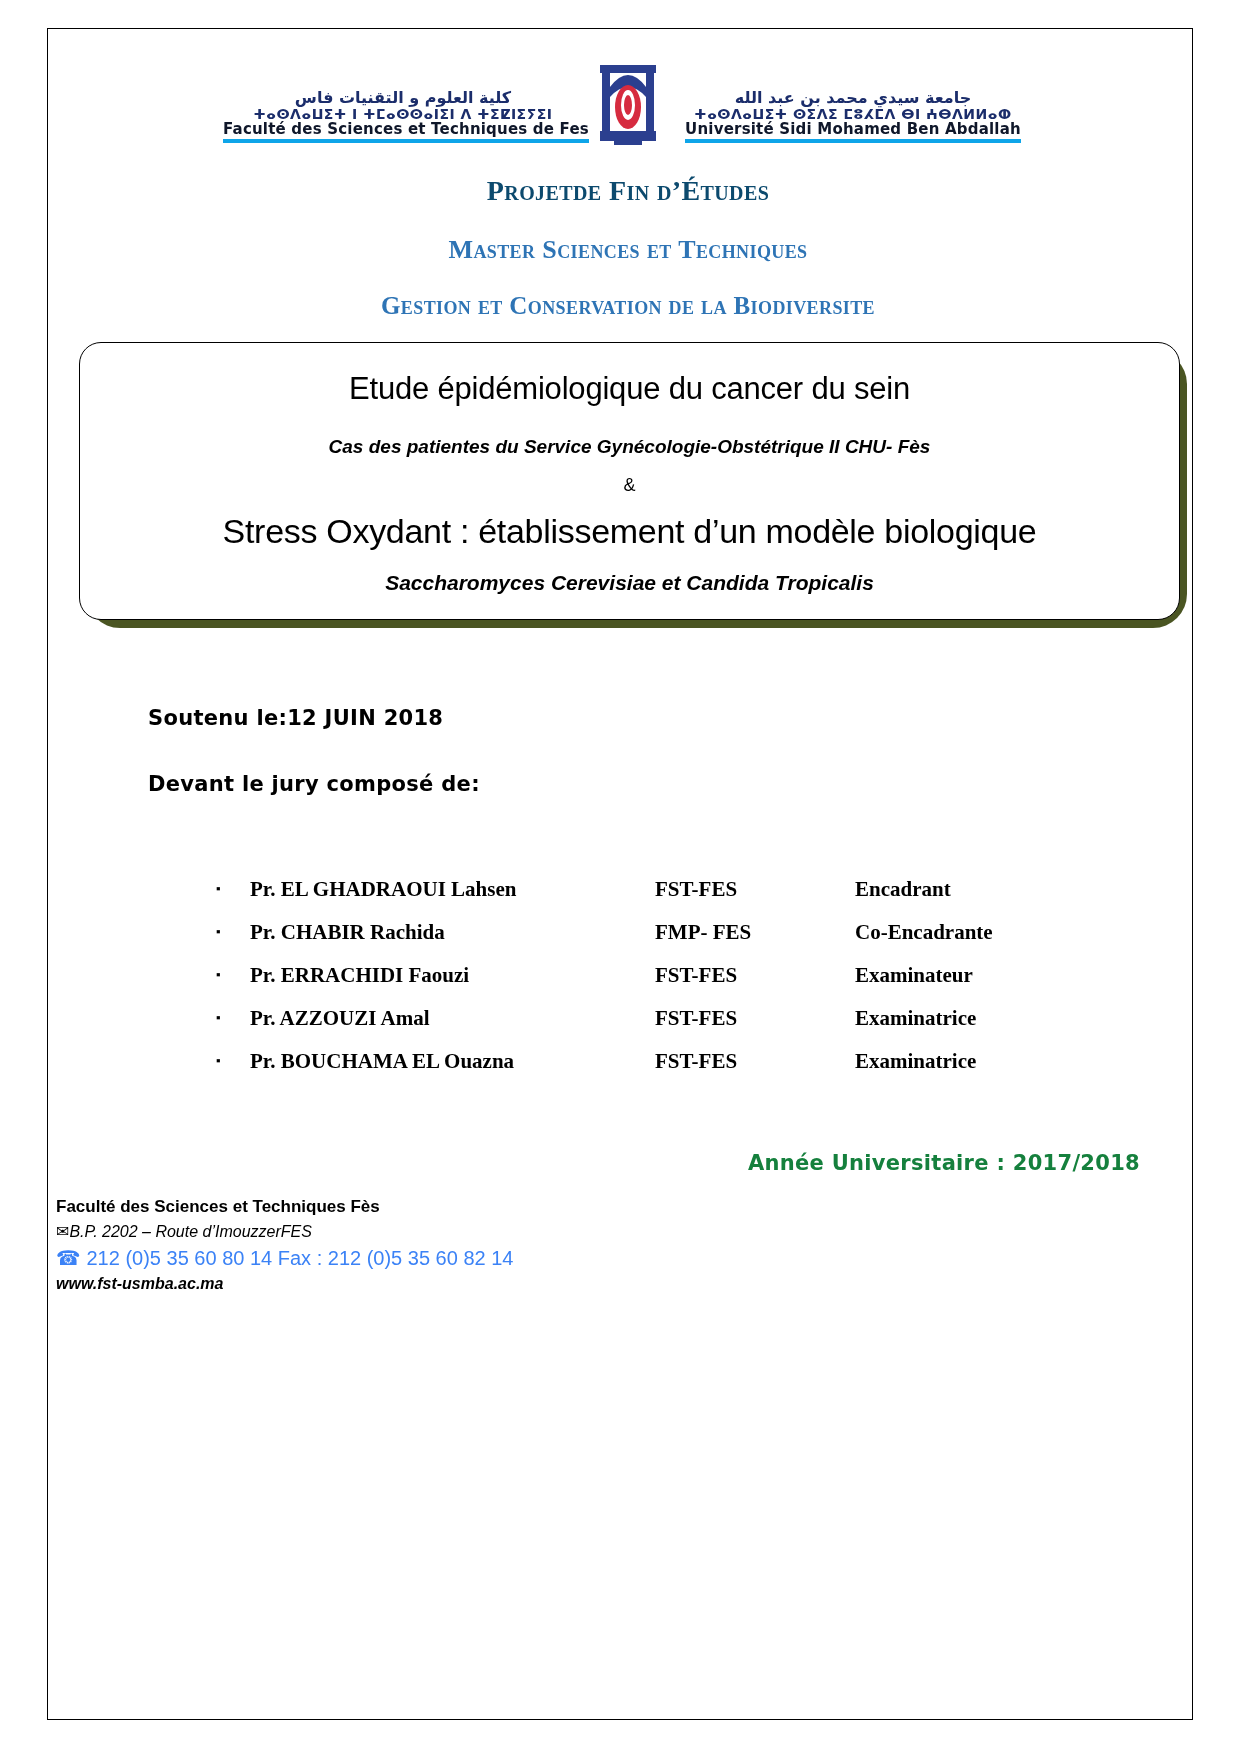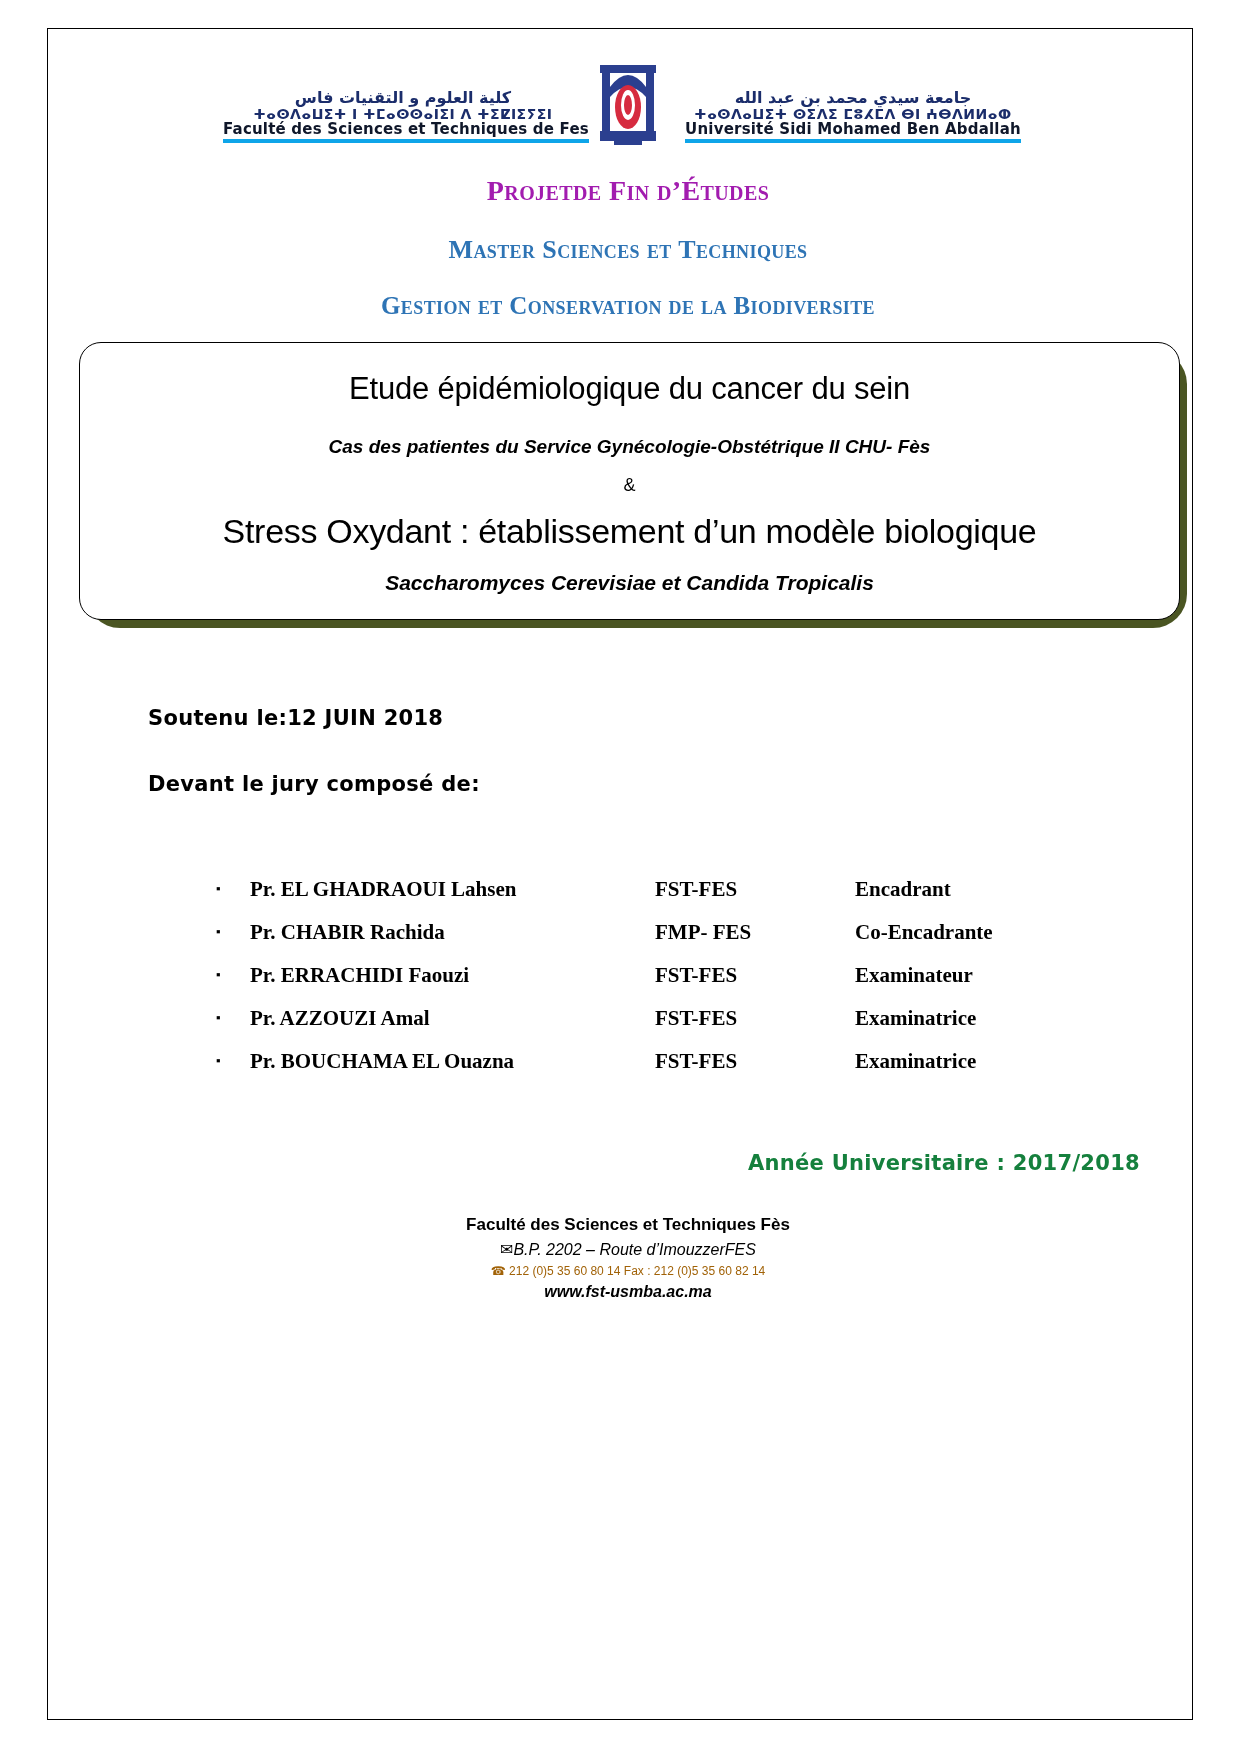--- a/index.html
+++ b/index.html
@@ -102,21 +102,21 @@
     padding-top: 14px;
   }
   .h-smallcaps {
     font-family: "Liberation Serif", serif;
     font-variant: small-caps;
     font-weight: bold;
     letter-spacing: 0.4px;
   }
   .h1 {
     font-size: 28px;
-    color: #a21caf;
+    color: #0c4a6e;
     margin: 12px 0 0 0;
   }
   .h2 {
     font-size: 22px;
     color: #1f3864;
     margin: 26px 0 0 0;
   }
   .h3 {
     font-size: 26px;
     color: #2e74b5;
@@ -261,41 +261,41 @@
     font-weight: bold;
     font-size: 21px;
     color: #15803d;
     text-align: right;
     margin: 68px 60px 0 0;
     letter-spacing: 0.3px;
   }
 
   
   .footer {
-    text-align: center;
-    margin-top: 40px;
+    text-align: left;
+    margin-top: 22px;
   }
   .f1 {
     font-family: "Liberation Sans", sans-serif;
     font-weight: bold;
     font-size: 17px;
     color: #000000;
     margin: 0;
   }
   .f2 {
     font-family: "Liberation Sans", sans-serif;
     font-style: italic;
     font-size: 16px;
     color: #000000;
     margin: 5px 0 0 0;
   }
   .f3 {
     font-family: "Liberation Sans", sans-serif;
-    font-size: 12px;
-    color: #a16207;
+    font-size: 20px;
+    color: #3b82f6;
     margin: 5px 0 0 0;
   }
   .f4 {
     font-family: "Liberation Sans", sans-serif;
     font-weight: bold;
     font-style: italic;
     font-size: 16px;
     color: #000000;
     margin: 5px 0 0 0;
   }

